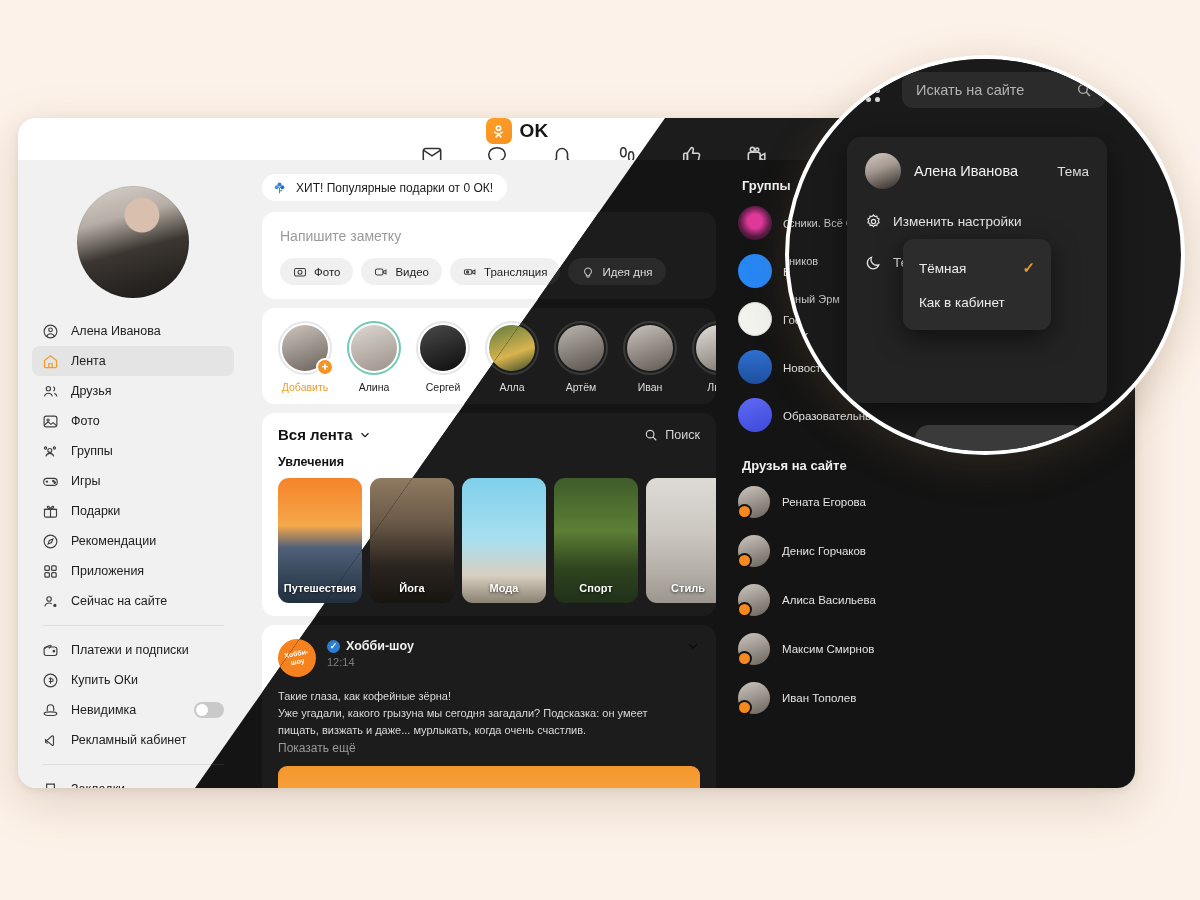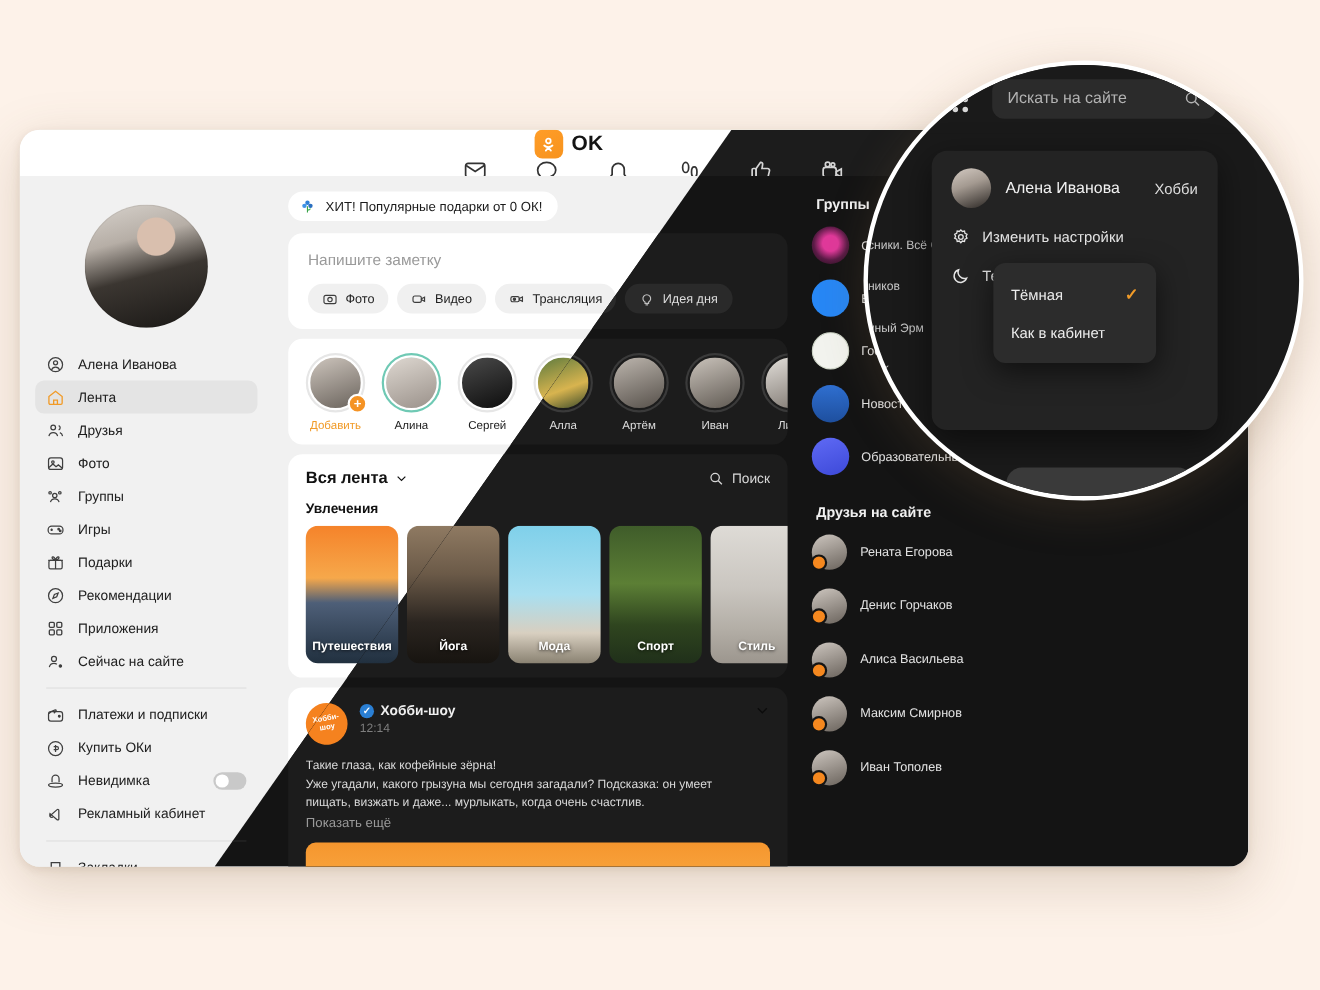--- a/index.html
+++ b/index.html
@@ -264,21 +264,21 @@
   .mg-menu {
     position: absolute; left: 58px; top: 78px; width: 260px;
     background: #232323; border-radius: 14px; padding: 16px 0 14px 0;
     box-shadow: 0 10px 30px rgba(0,0,0,.5);
   }
   .mg-user { display: flex; align-items: center; gap: 13px; padding: 0 18px 0 18px; }
   .mg-user .ua { width: 36px; height: 36px; border-radius: 50%;
       background: linear-gradient(160deg,#d3cac2 0%,#a49a91 42%,#2b2724 100%); flex: none; }
   .mg-user .un { font-size: 14.5px; color: #f2f2f2; }
   .mg-user .out { margin-left: auto; font-size: 13.5px; color: #dcdcdc; }
-  .mg-row { display: flex; align-items: center; gap: 11px; padding: 0 18px; margin-top: 18px;
+  .mg-row { display: flex; align-items: center; gap: 11px; padding: 0 18px; margin-top: 24px;
             font-size: 13.5px; color: #e4e4e4; }
   .mg-row .ri { width: 17px; height: 17px; flex: none; }
   .mg-sub {
     position: absolute; left: 114px; top: 180px; width: 148px;
     background: #2c2c2c; border-radius: 11px; padding: 11px 0;
     box-shadow: 0 8px 26px rgba(0,0,0,.55);
   }
   .mg-sub .so { display: flex; align-items: center; padding: 9px 16px; font-size: 13.5px; color: #ececec; }
   .mg-sub .so .tick { margin-left: auto; color: #f19b28; font-size: 15px; font-weight: 700; }
   .mg-pill { position: absolute; left: 68px; right: 22px; top: 288px; height: 28px;
@@ -1220,21 +1220,21 @@
         <span class="cv"><svg viewBox="0 0 24 24" fill="none" stroke="currentColor" stroke-width="2.4">
               <path d="M5 8.5l7 7 7-7"></path>
             </svg></span>
       </span>
     </div>
 
     <div class="mg-menu">
       <div class="mg-user">
         <span class="ua"></span>
         <span class="un">Алена Иванова</span>
-        <span class="out">Хобби</span>
+        <span class="out">Тема</span>
       </div>
       <div class="mg-row">
         <span class="ri"><svg viewBox="0 0 24 24" fill="none" stroke="currentColor" stroke-width="1.7">
               <circle cx="12" cy="12" r="3"></circle>
               <path d="M12 2.8l1.9 2.1 2.8-.5.6 2.8 2.6 1.2-1.2 2.6 1.2 2.6-2.6 1.2-.6 2.8-2.8-.5L12 19.2l-1.9-2.1-2.8.5-.6-2.8-2.6-1.2 1.2-2.6-1.2-2.6 2.6-1.2.6-2.8 2.8.5z"></path>
             </svg></span>
         <span>Изменить настройки</span>
       </div>
       <div class="mg-row">
         <span class="ri"><svg viewBox="0 0 24 24" fill="none" stroke="currentColor" stroke-width="1.8">

